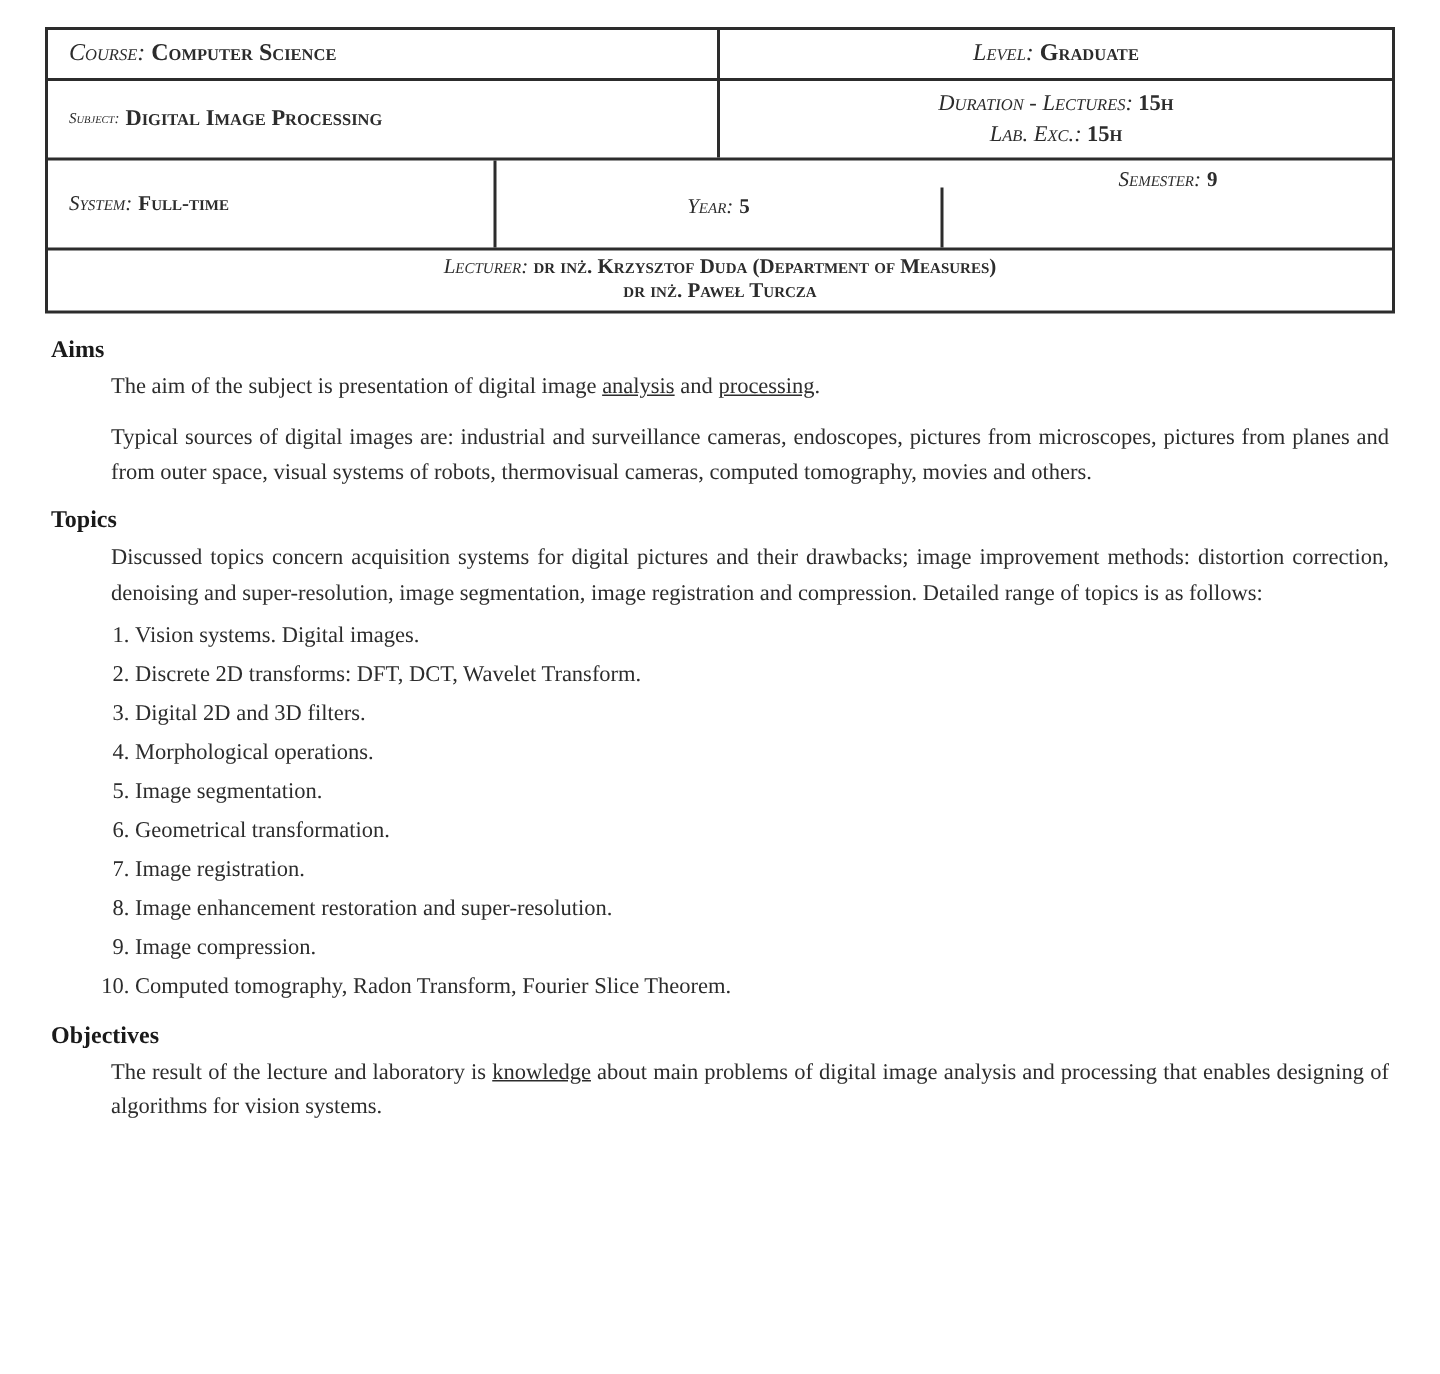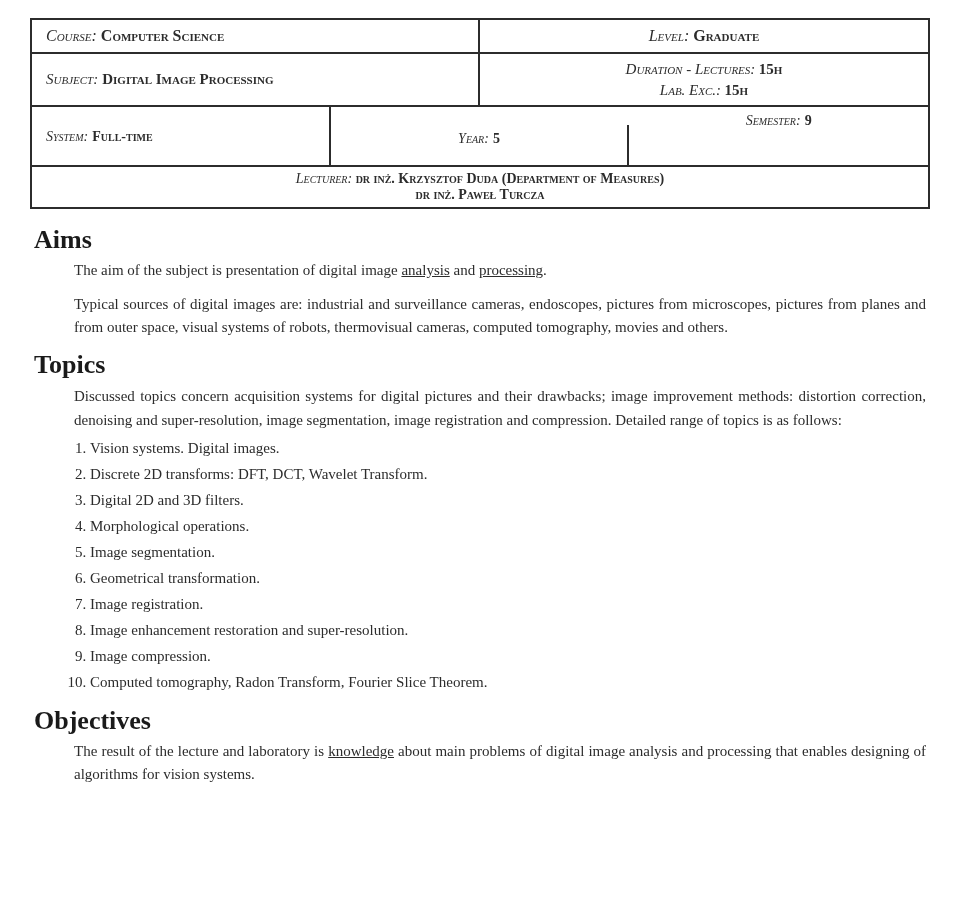--- a/index.html
+++ b/index.html
@@ -39,21 +39,21 @@
       font-style: italic;
       font-variant: small-caps;
     }
 
     
     .content {
       padding: 0 4px;
     }
 
     .section-title {
-      font-size: 26px;
+      font-size: 16px;
       font-weight: bold;
       margin-top: 12px;
       margin-bottom: 4px;
       color: #1a1a1a;
     }
 
     .section-content {
       font-size: 15px;
       line-height: 1.5;
       text-align: justify;
@@ -108,21 +108,21 @@
         <span class="bold-sc course-line">Computer Science</span>
       </div>
       <div style="padding: 5px 14px; text-align: center;">
         <span class="label-normal course-line">Level:</span>
         <span class="bold-sc course-line">Graduate</span>
       </div>
     </div>
 
     <div style="display:grid; grid-template-columns: 1fr 1fr; border-bottom: 2px solid #2c2c2c;">
       <div style="padding: 5px 14px; border-right: 2px solid #2c2c2c; display:flex; align-items:center;">
-        <span class="label-normal" style="font-size:15px;">Subject:</span>
+        <span class="label-normal" style="font-size:10px;">Subject:</span>
         <span class="bold-sc" style="font-size:15px; margin-left:4px;text-align:center;">Digital Image Processing</span>
       </div>
       <div style="padding: 5px 14px; text-align: center;">
         <div style="font-size:14px;">
           <span class="label-normal dur-line">Duration - Lectures:</span>
           <span class="bold-sc dur-line">15h</span>
         </div>
         <div style="font-size:14px;">
           <span class="label-normal dur-line">Lab. Exc.:</span>
           <span class="bold-sc dur-line">15h</span>

